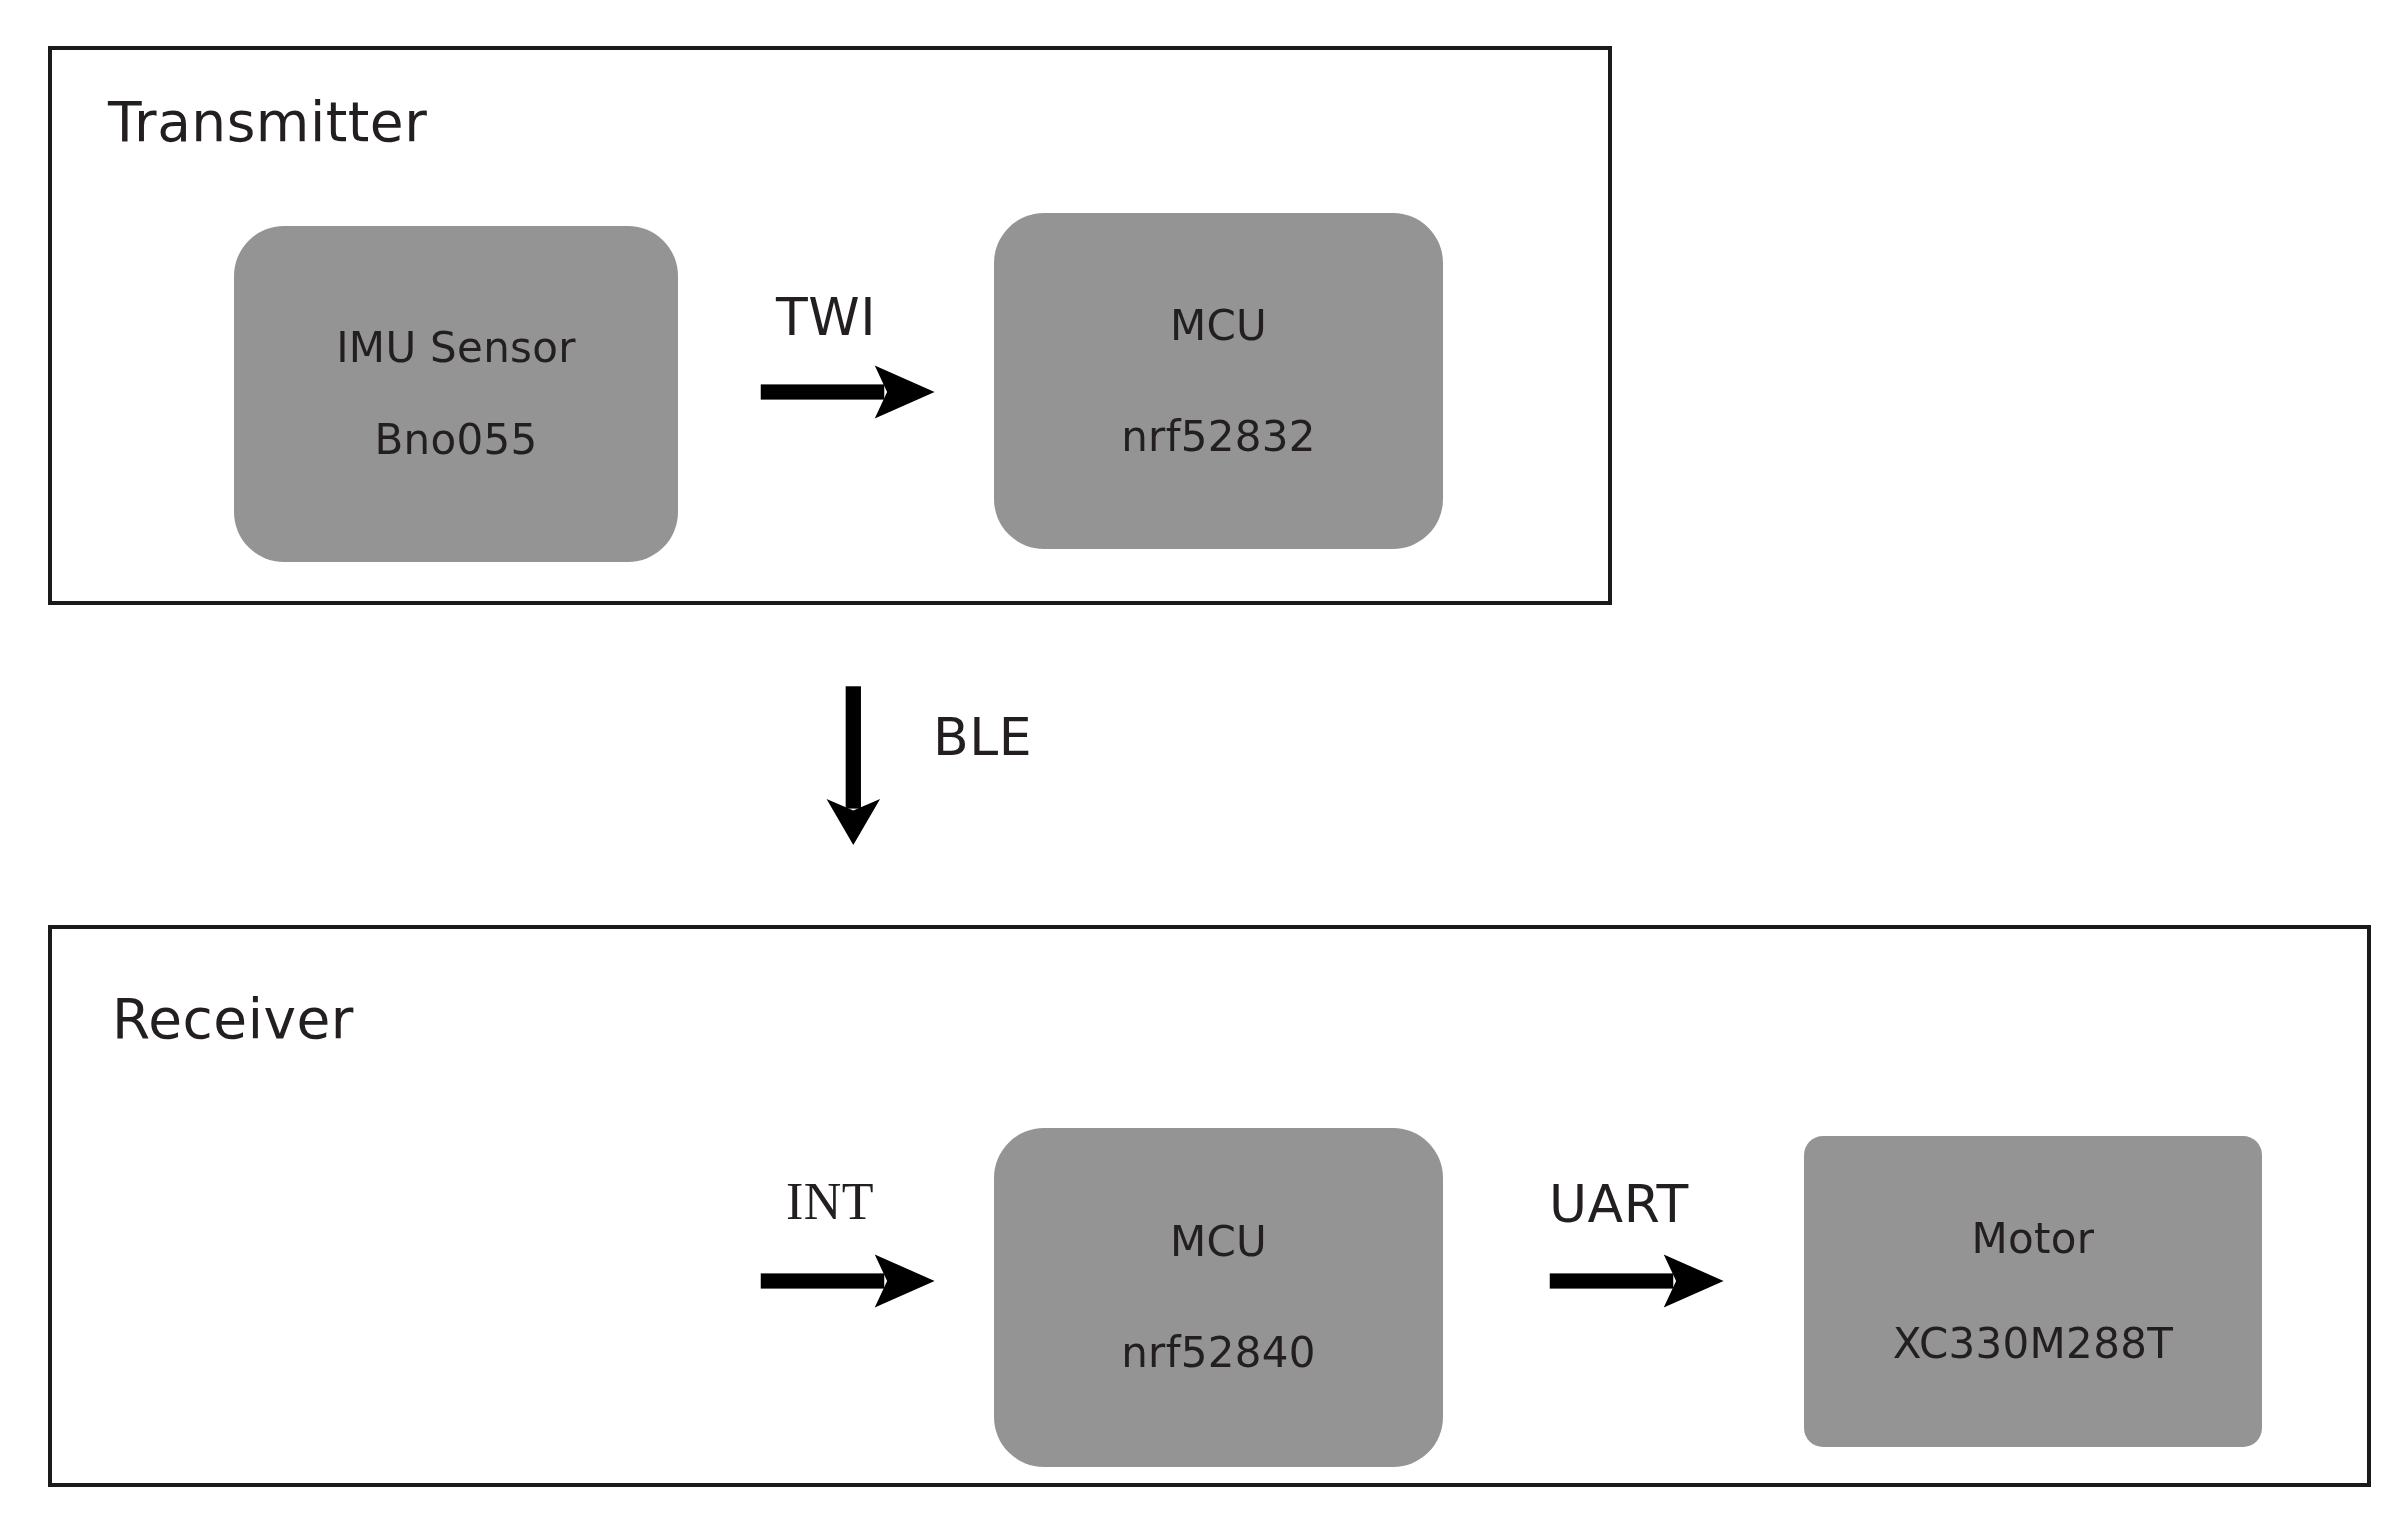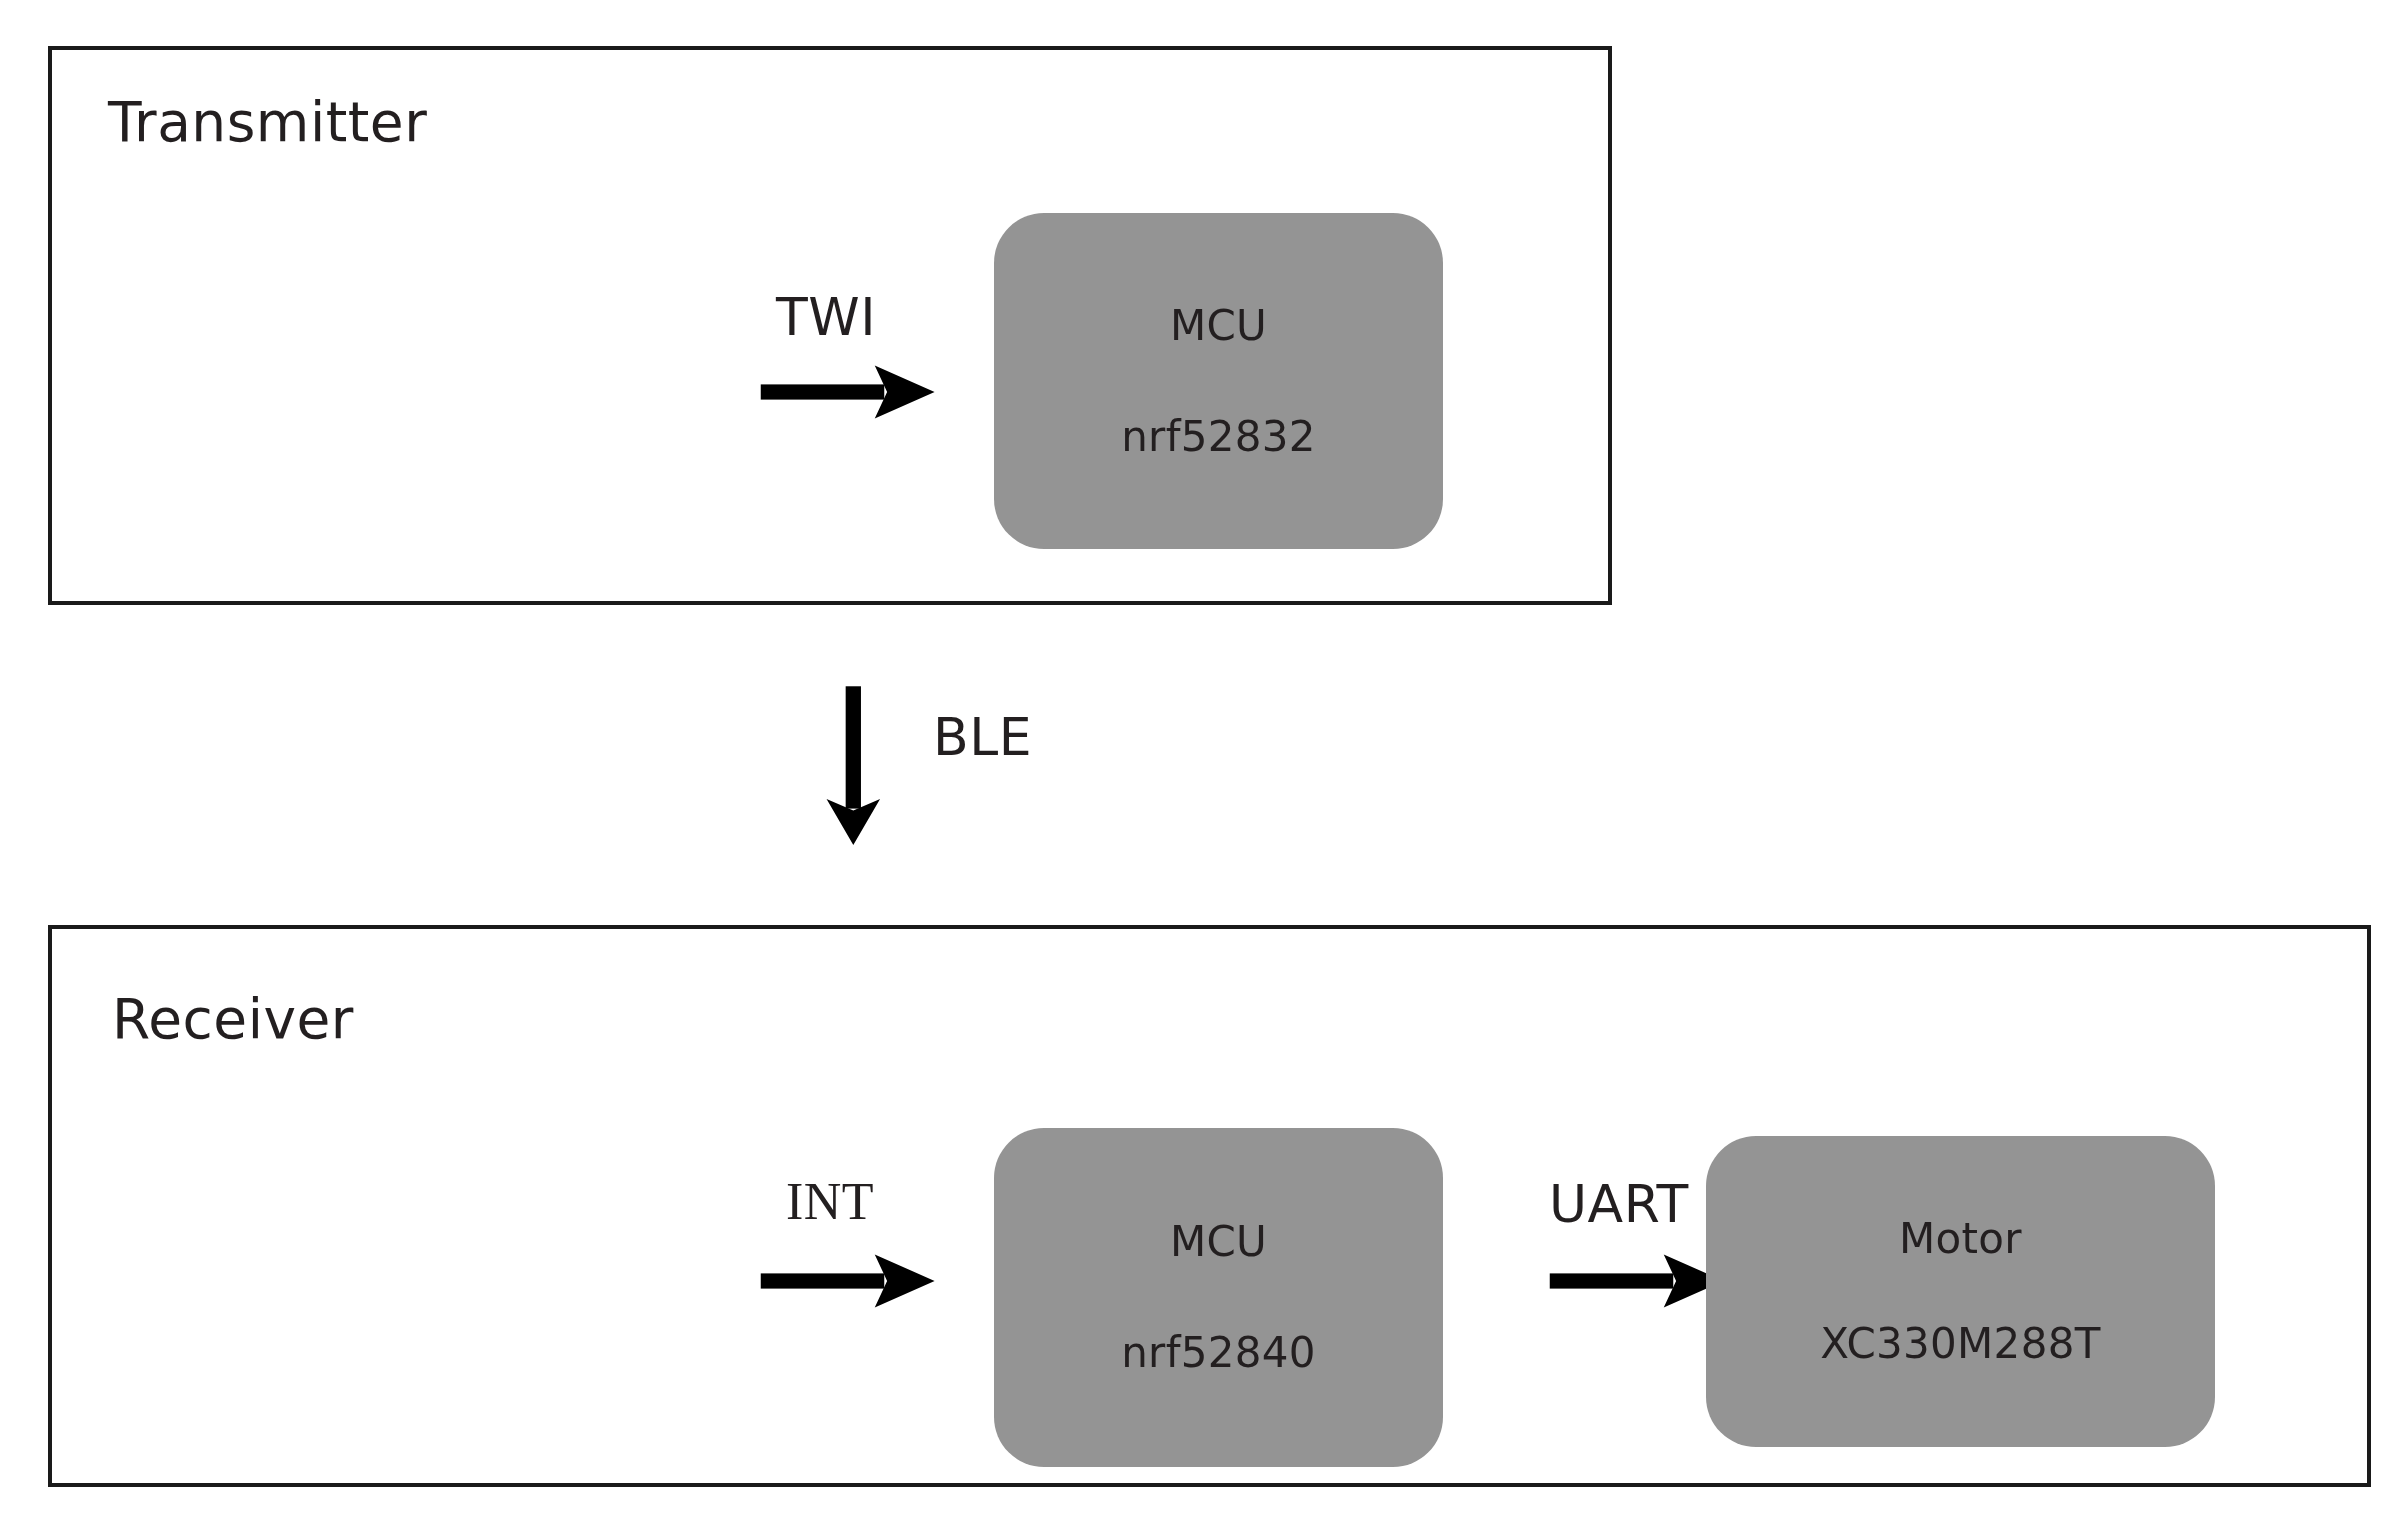--- a/index.html
+++ b/index.html
@@ -99,24 +99,25 @@
 
   #node-mcu-rx {
     left: 994px;
     top: 1128px;
     width: 449px;
     height: 339px;
   }
   #node-mcu-rx .line1 { margin-bottom: 69px; }
 
   #node-motor {
-    left: 1706px;
+    left: 1804px;
     top: 1136px;
-    width: 509px;
+    width: 458px;
     height: 311px;
+    border-radius: 19px;
   }
   #node-motor .line1 { margin-bottom: 63px; }
 
   
   .conn-label {
     position: absolute;
     font-size: 52px;
     color: #231f20;
     letter-spacing: 0.5px;
     white-space: nowrap;
@@ -138,20 +139,24 @@
 </style>
 </head>
 <body>
 
 <div id="canvas">
 
   <div class="group-frame" id="transmitter-frame">
     <div class="group-title" id="transmitter-title">Transmitter</div>
   </div>
 
+  <div class="node" id="node-imu">
+    <div class="line1">IMU Sensor</div>
+    <div class="line2">Bno055</div>
+  </div>
 
   <div class="conn-label" id="label-twi">TWI</div>
 
   <svg class="arrow-h" id="arrow-twi" width="182" height="76" viewBox="0 0 190 80">
     <g fill="#000000">
       <rect x="0" y="32" width="130" height="16"></rect>
       <path d="M120 12 L183 40 L120 68 L133 40 Z"></path>
     </g>
   </svg>
 

